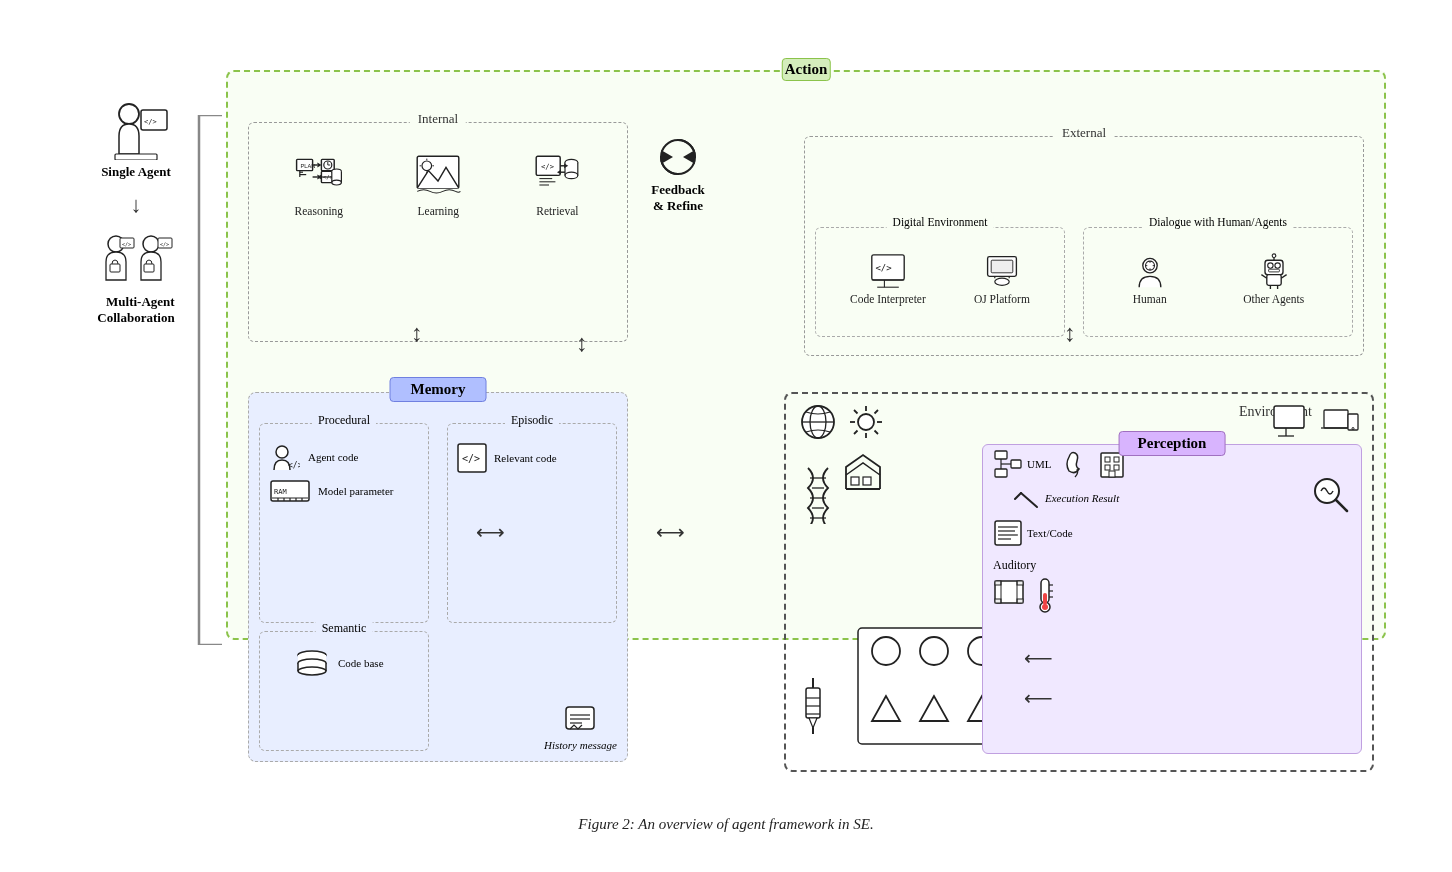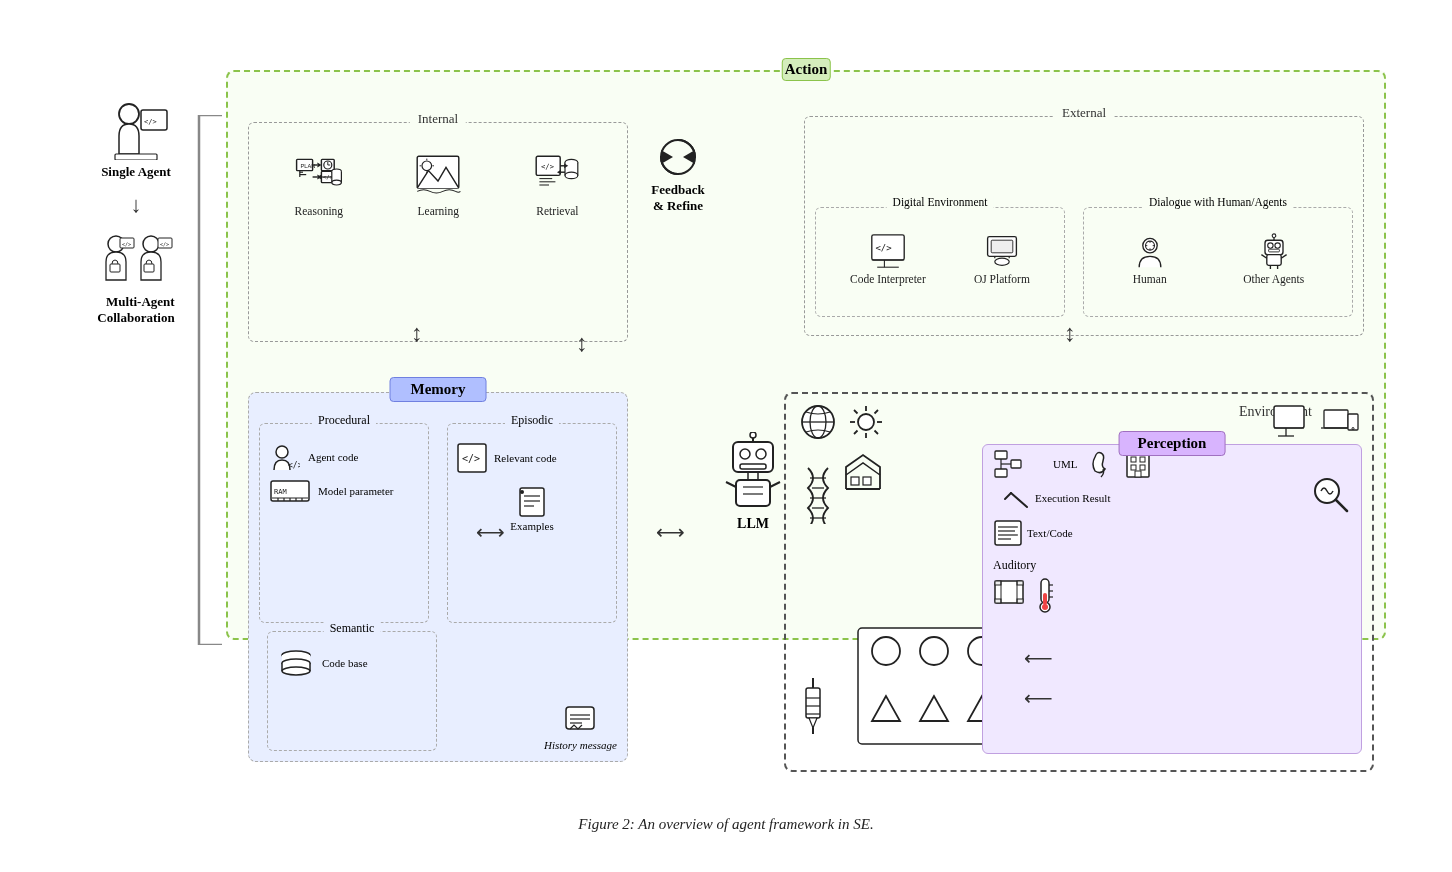--- a/index.html
+++ b/index.html
@@ -65,21 +65,21 @@
       transform: translateX(-50%);
       background: #f9fef4;
       padding: 0 8px;
       font-size: 13px;
       color: #333;
     }
 
     
     .external-box {
       position: absolute;
-      top: 44px;
+      top: 64px;
       right: 20px;
       width: 560px;
       height: 220px;
       border: 1.5px dashed #999;
       border-radius: 6px;
       background: transparent;
       padding-left: 24px;
     }
     .external-label {
       position: absolute;
@@ -288,26 +288,27 @@
       left: 50%;
       transform: translateX(-50%);
       background: #e8eeff;
       padding: 0 6px;
       font-size: 12px;
     }
 
     .semantic-box {
       position: absolute;
       bottom: 10px;
-      left: 18px;
+      left: 10px;
       width: 170px;
       height: 120px;
       border: 1.5px dashed #aaa;
       border-radius: 6px;
       background: transparent;
+      padding-left: 24px;
     }
     .semantic-label {
       position: absolute;
       top: -11px;
       left: 50%;
       transform: translateX(-50%);
       background: #e8eeff;
       padding: 0 6px;
       font-size: 12px;
     }
@@ -557,30 +558,20 @@
           <span class="episodic-label">Episodic</span>
 
           <div style="display:flex; align-items:center; gap:6px; padding:18px 8px 4px;">
             <svg width="32" height="32" viewBox="0 0 32 32" fill="none">
               <rect x="2" y="2" width="28" height="28" rx="2" stroke="#222" stroke-width="1.5" fill="white"></rect>
               <text x="6" y="20" font-size="10" fill="#222" font-family="monospace">&lt;/&gt;</text>
             </svg>
             <span style="font-size:11px;">Relevant code</span>
           </div>
 
-          <div style="display:flex; flex-direction:column; align-items:center; padding:8px 4px 4px; gap:2px;">
-            <svg width="32" height="32" viewBox="0 0 32 32" fill="none">
-              <rect x="4" y="2" width="24" height="28" rx="2" stroke="#222" stroke-width="1.5" fill="white"></rect>
-              <line x1="8" y1="10" x2="24" y2="10" stroke="#222" stroke-width="1.2"></line>
-              <line x1="8" y1="15" x2="24" y2="15" stroke="#222" stroke-width="1.2"></line>
-              <line x1="8" y1="20" x2="18" y2="20" stroke="#222" stroke-width="1.2"></line>
-              <circle cx="6" cy="6" r="2" fill="#222"></circle>
-            </svg>
-            <span style="font-size:11px;">Examples</span>
-          </div>
         </div>
 
         <div class="semantic-box">
           <span class="semantic-label">Semantic</span>
           <div style="display:flex; align-items:center; gap:8px; padding:18px 10px 4px;">
             <svg width="36" height="26" viewBox="0 0 36 26" fill="none">
 
               <ellipse cx="18" cy="5" rx="14" ry="4" stroke="#222" stroke-width="1.5" fill="white"></ellipse>
               <rect x="4" y="5" width="28" height="8" fill="white" stroke="none"></rect>
               <ellipse cx="18" cy="13" rx="14" ry="4" stroke="#222" stroke-width="1.5" fill="white"></ellipse>
@@ -598,46 +589,20 @@
             <rect x="2" y="4" width="28" height="22" rx="3" stroke="#222" stroke-width="1.5" fill="white"></rect>
             <line x1="6" y1="12" x2="26" y2="12" stroke="#222" stroke-width="1.2"></line>
             <line x1="6" y1="16" x2="26" y2="16" stroke="#222" stroke-width="1.2"></line>
             <line x1="6" y1="20" x2="18" y2="20" stroke="#222" stroke-width="1.2"></line>
             <polyline points="6,26 10,22 14,26 18,22" stroke="#222" stroke-width="1.2" fill="none"></polyline>
           </svg>
           <span style="font-size:11px;font-style:italic;">History message</span>
         </div>
       </div>
 
-      <div class="llm-section" style="left:490px; top:360px;">
-        <svg width="70" height="80" viewBox="0 0 70 80" fill="none">
-
-          <rect x="15" y="10" width="40" height="30" rx="5" stroke="#222" stroke-width="2" fill="white"></rect>
-
-          <circle cx="27" cy="22" r="5" stroke="#222" stroke-width="1.5" fill="white"></circle>
-          <circle cx="43" cy="22" r="5" stroke="#222" stroke-width="1.5" fill="white"></circle>
-
-          <rect x="22" y="32" width="26" height="5" rx="2" stroke="#222" stroke-width="1.5" fill="white"></rect>
-
-          <line x1="35" y1="10" x2="35" y2="4" stroke="#222" stroke-width="2"></line>
-          <circle cx="35" cy="3" r="3" stroke="#222" stroke-width="1.5" fill="white"></circle>
-
-          <line x1="30" y1="40" x2="30" y2="48" stroke="#222" stroke-width="1.5"></line>
-          <line x1="40" y1="40" x2="40" y2="48" stroke="#222" stroke-width="1.5"></line>
-
-          <rect x="18" y="48" width="34" height="26" rx="4" stroke="#222" stroke-width="2" fill="white"></rect>
-
-          <line x1="25" y1="55" x2="45" y2="55" stroke="#222" stroke-width="1.2"></line>
-          <line x1="25" y1="62" x2="45" y2="62" stroke="#222" stroke-width="1.2"></line>
-
-          <line x1="8" y1="50" x2="18" y2="55" stroke="#222" stroke-width="2"></line>
-          <line x1="62" y1="50" x2="52" y2="55" stroke="#222" stroke-width="2"></line>
-        </svg>
-        <span style="font-weight:bold; font-size:14px;">LLM</span>
-      </div>
 
       <div class="environment-box">
         <span class="environment-label">Environment</span>
 
         <div style="position:absolute; top:8px; left:12px;">
           <svg width="40" height="40" viewBox="0 0 40 40" fill="none">
             <circle cx="20" cy="20" r="16" stroke="#222" stroke-width="1.8" fill="white"></circle>
             <ellipse cx="20" cy="20" rx="8" ry="16" stroke="#222" stroke-width="1.3" fill="none"></ellipse>
             <line x1="4" y1="20" x2="36" y2="20" stroke="#222" stroke-width="1.3"></line>
             <path d="M8 10 Q20 14 32 10" stroke="#222" stroke-width="1.1" fill="none"></path>
@@ -736,40 +701,40 @@
           <div style="display:flex; padding: 4px 10px; gap:10px;">
 
             <div style="display:flex; align-items:center; gap:4px;">
               <svg width="30" height="30" viewBox="0 0 30 30" fill="none">
                 <rect x="2" y="2" width="12" height="8" rx="1" stroke="#222" stroke-width="1.3" fill="white"></rect>
                 <rect x="2" y="20" width="12" height="8" rx="1" stroke="#222" stroke-width="1.3" fill="white"></rect>
                 <rect x="18" y="11" width="10" height="8" rx="1" stroke="#222" stroke-width="1.3" fill="white"></rect>
                 <line x1="8" y1="10" x2="8" y2="20" stroke="#222" stroke-width="1.2"></line>
                 <line x1="8" y1="15" x2="18" y2="15" stroke="#222" stroke-width="1.2"></line>
               </svg>
-              <span style="font-size:11px;margin-left:26px;">UML</span>
+              <span style="font-size:11px;">UML</span>
             </div>
 
             <div style="display:flex; align-items:center; gap:6px;">
               <svg width="30" height="30" viewBox="0 0 30 30" fill="none">
                 <path d="M8 8 Q4 15 8 22 Q14 26 18 20 Q14 18 16 12 Q18 6 14 4 Q10 2 8 8Z" stroke="#222" stroke-width="1.5" fill="white"></path>
                 <path d="M16 20 Q18 24 14 28" stroke="#222" stroke-width="1.3" fill="none"></path>
               </svg>
               <svg width="30" height="30" viewBox="0 0 30 30" fill="none">
                 <rect x="4" y="4" width="22" height="24" rx="1" stroke="#222" stroke-width="1.5" fill="white"></rect>
                 <rect x="8" y="8" width="5" height="5" stroke="#222" stroke-width="1" fill="white"></rect>
                 <rect x="17" y="8" width="5" height="5" stroke="#222" stroke-width="1" fill="white"></rect>
                 <rect x="8" y="16" width="5" height="5" stroke="#222" stroke-width="1" fill="white"></rect>
                 <rect x="17" y="16" width="5" height="5" stroke="#222" stroke-width="1" fill="white"></rect>
                 <rect x="12" y="22" width="6" height="6" stroke="#222" stroke-width="1" fill="white"></rect>
               </svg>
             </div>
           </div>
 
-          <div style="display:flex; align-items:center; gap:4px; padding: 4px 18px;">
+          <div style="display:flex; align-items:center; gap:4px; padding: 4px 28px; font-style: italic;">
             <svg width="30" height="24" viewBox="0 0 30 24" fill="none">
               <line x1="4" y1="12" x2="10" y2="6" stroke="#222" stroke-width="2" stroke-linecap="round"></line>
               <line x1="10" y1="6" x2="26" y2="20" stroke="#222" stroke-width="2" stroke-linecap="round"></line>
             </svg>
             <span style="font-size:11px; line-height:1.2;">Execution
 Result</span>
           </div>
 
           <div style="display:flex; align-items:center; gap:4px; padding: 4px 10px;">
             <svg width="30" height="28" viewBox="0 0 30 28" fill="none">

